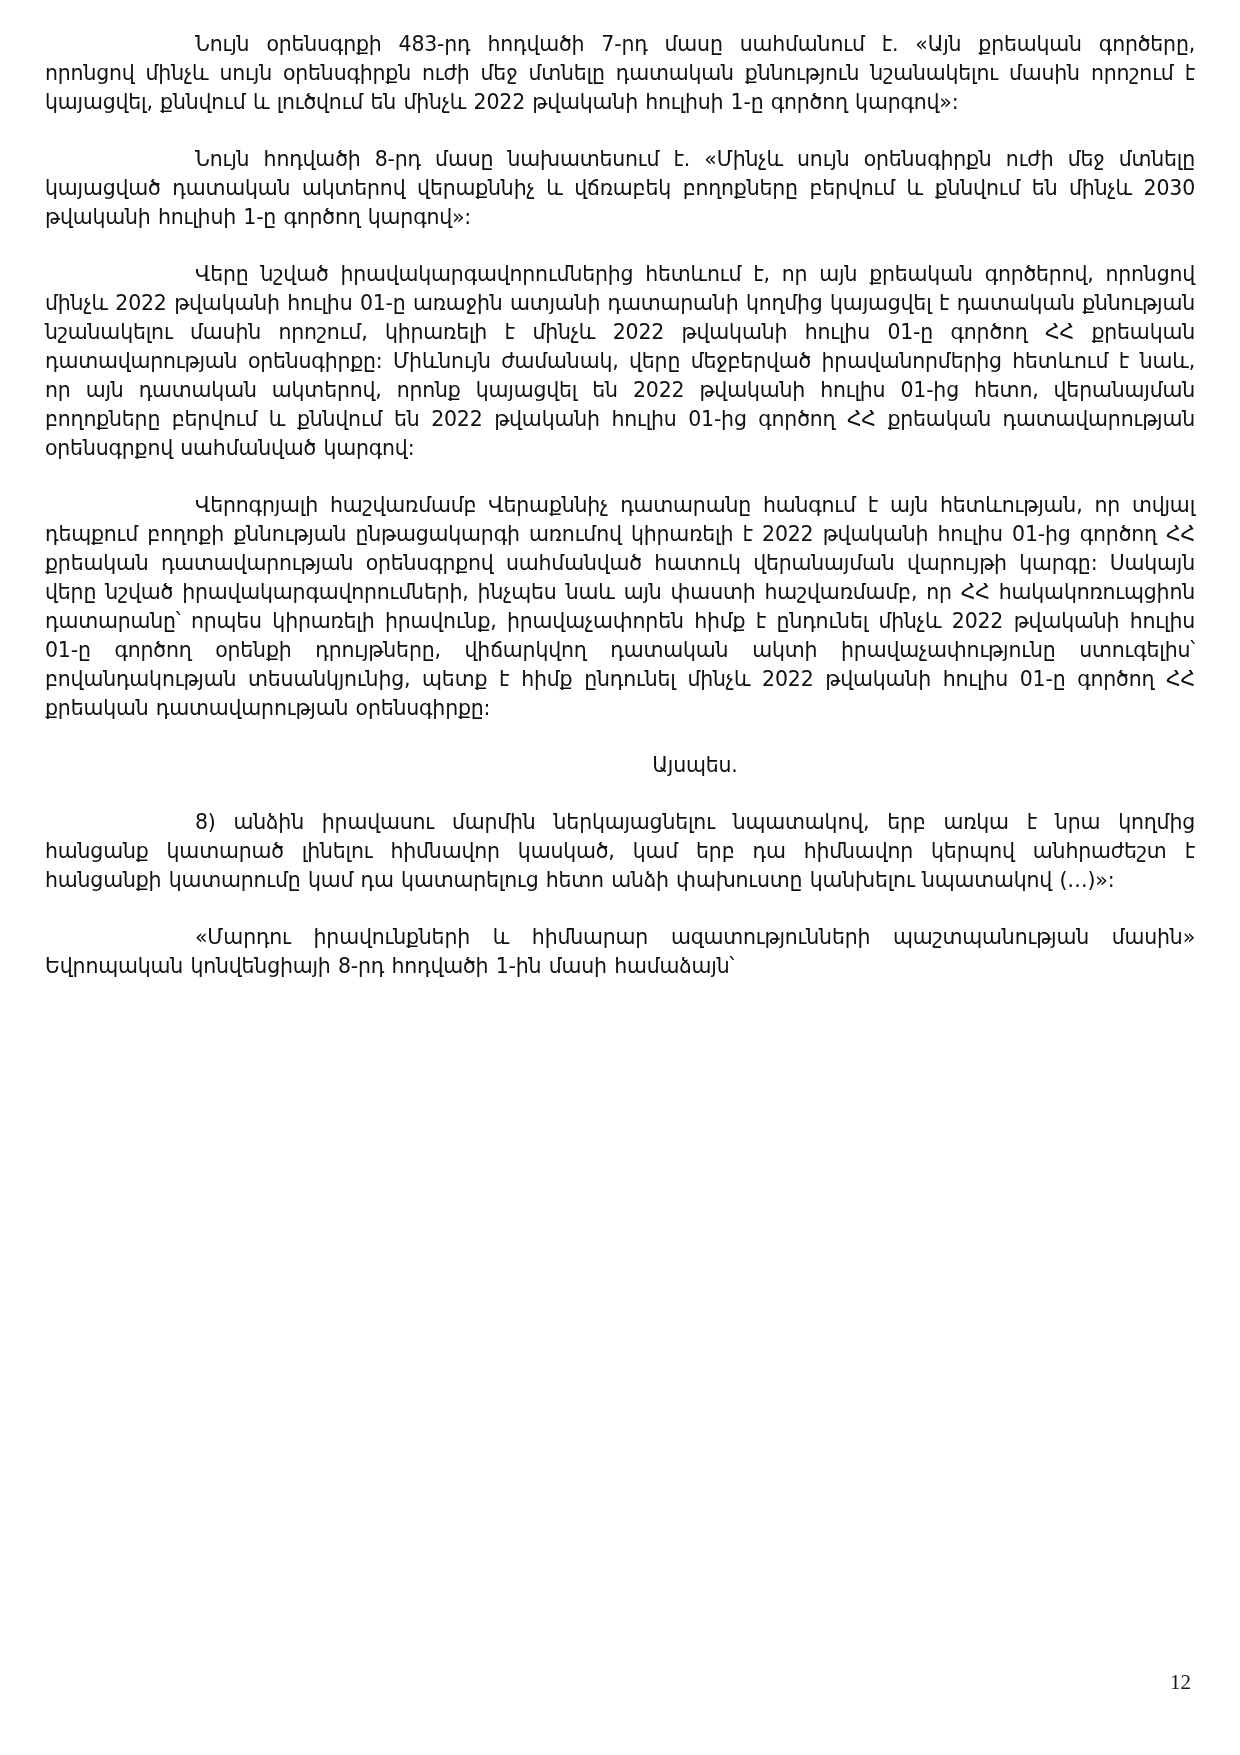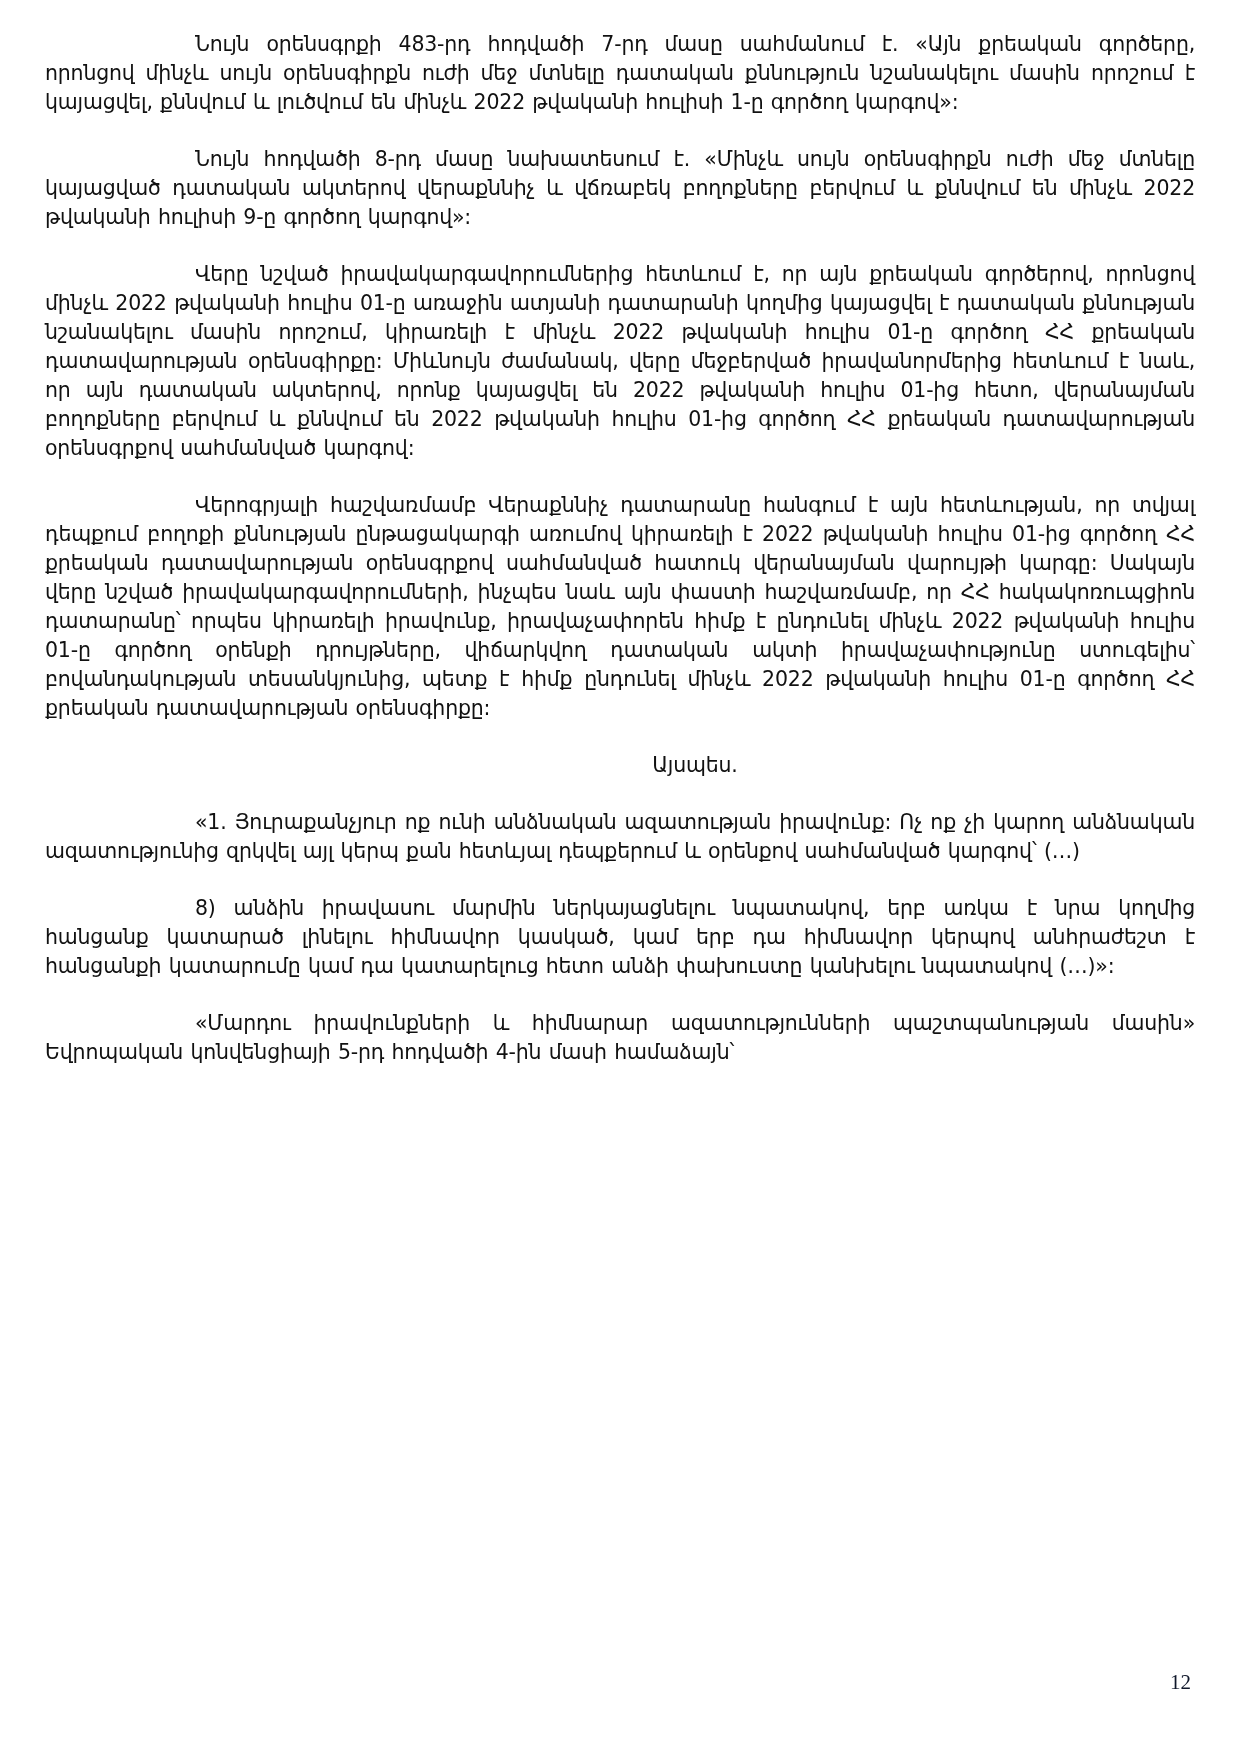--- a/index.html
+++ b/index.html
@@ -40,22 +40,21 @@
       font-family: "Liberation Serif", "DejaVu Serif", serif;
       font-size: 21px;
       color: #0f172a;
     }
   </style>
 </head>
 <body>
 
 <div class="page">
   <p class="para">Նույն օրենսգրքի 483-րդ հոդվածի 7-րդ մասը սահմանում է. «Այն քրեական գործերը, որոնցով մինչև սույն օրենսգիրքն ուժի մեջ մտնելը դատական քննություն նշանակելու մասին որոշում է կայացվել, քննվում և լուծվում են մինչև 2022 թվականի հուլիսի 1-ը գործող կարգով»:</p>
-  <p class="para">Նույն հոդվածի 8-րդ մասը նախատեսում է. «Մինչև սույն օրենսգիրքն ուժի մեջ մտնելը կայացված դատական ակտերով վերաքննիչ և վճռաբեկ բողոքները բերվում և քննվում են մինչև 2022 թվականի հուլիսի 9-ը գործող կարգով»:</p>
+  <p class="para">Նույն հոդվածի 8-րդ մասը նախատեսում է. «Մինչև սույն օրենսգիրքն ուժի մեջ մտնելը կայացված դատական ակտերով վերաքննիչ և վճռաբեկ բողոքները բերվում և քննվում են մինչև 2030 թվականի հուլիսի 1-ը գործող կարգով»:</p>
   <p class="para">Վերը նշված իրավակարգավորումներից հետևում է, որ այն քրեական գործերով, որոնցով մինչև 2022 թվականի հուլիս 01-ը առաջին ատյանի դատարանի կողմից կայացվել է դատական քննության նշանակելու մասին որոշում, կիրառելի է մինչև 2022 թվականի հուլիս 01-ը գործող ՀՀ քրեական դատավարության օրենսգիրքը: Միևնույն ժամանակ, վերը մեջբերված իրավանորմերից հետևում է նաև, որ այն դատական ակտերով, որոնք կայացվել են 2022 թվականի հուլիս 01-ից հետո, վերանայման բողոքները բերվում և քննվում են 2022 թվականի հուլիս 01-ից գործող ՀՀ քրեական դատավարության օրենսգրքով սահմանված կարգով:</p>
   <p class="para">Վերոգրյալի հաշվառմամբ Վերաքննիչ դատարանը հանգում է այն հետևության, որ տվյալ դեպքում բողոքի քննության ընթացակարգի առումով կիրառելի է 2022 թվականի հուլիս 01-ից գործող ՀՀ քրեական դատավարության օրենսգրքով սահմանված հատուկ վերանայման վարույթի կարգը: Սակայն վերը նշված իրավակարգավորումների, ինչպես նաև այն փաստի հաշվառմամբ, որ ՀՀ հակակոռուպցիոն դատարանը՝ որպես կիրառելի իրավունք, իրավաչափորեն հիմք է ընդունել մինչև 2022 թվականի հուլիս 01-ը գործող օրենքի դրույթները, վիճարկվող դատական ակտի իրավաչափությունը ստուգելիս՝ բովանդակության տեսանկյունից, պետք է հիմք ընդունել մինչև 2022 թվականի հուլիս 01-ը գործող ՀՀ քրեական դատավարության օրենսգիրքը:</p>
   <p class="para short">Այսպես.</p>
-  <p class="para">«1. Յուրաքանչյուր ոք ունի անձնական ազատության իրավունք: Ոչ ոք չի կարող անձնական ազատությունից զրկվել այլ կերպ քան հետևյալ դեպքերում և օրենքով սահմանված կարգով՝ (…)</p>
   <p class="para">8) անձին իրավասու մարմին ներկայացնելու նպատակով, երբ առկա է նրա կողմից հանցանք կատարած լինելու հիմնավոր կասկած, կամ երբ դա հիմնավոր կերպով անհրաժեշտ է հանցանքի կատարումը կամ դա կատարելուց հետո անձի փախուստը կանխելու նպատակով (…)»:</p>
-  <p class="para">«Մարդու իրավունքների և հիմնարար ազատությունների պաշտպանության մասին» Եվրոպական կոնվենցիայի 5-րդ հոդվածի 4-ին մասի համաձայն՝</p>
+  <p class="para">«Մարդու իրավունքների և հիմնարար ազատությունների պաշտպանության մասին» Եվրոպական կոնվենցիայի 8-րդ հոդվածի 1-ին մասի համաձայն՝</p>
 </div>
 
 <div class="page-number">12</div>
 
 </body></html>

